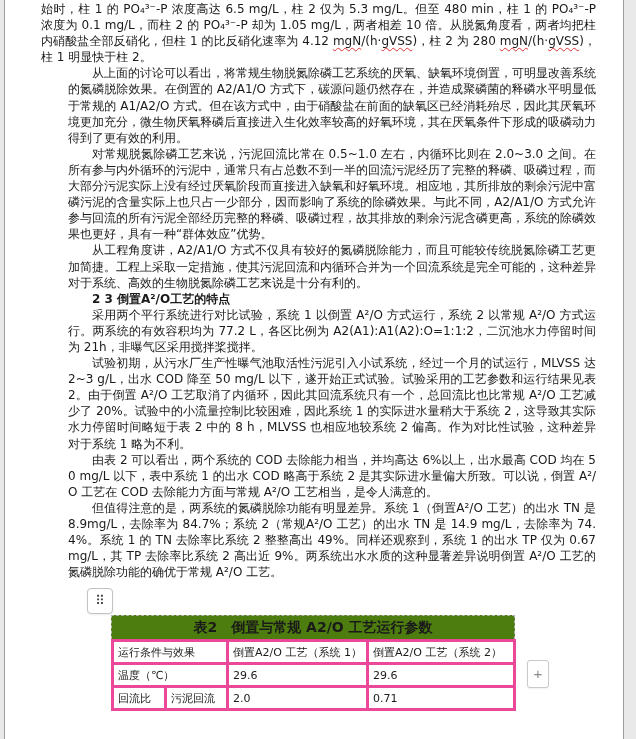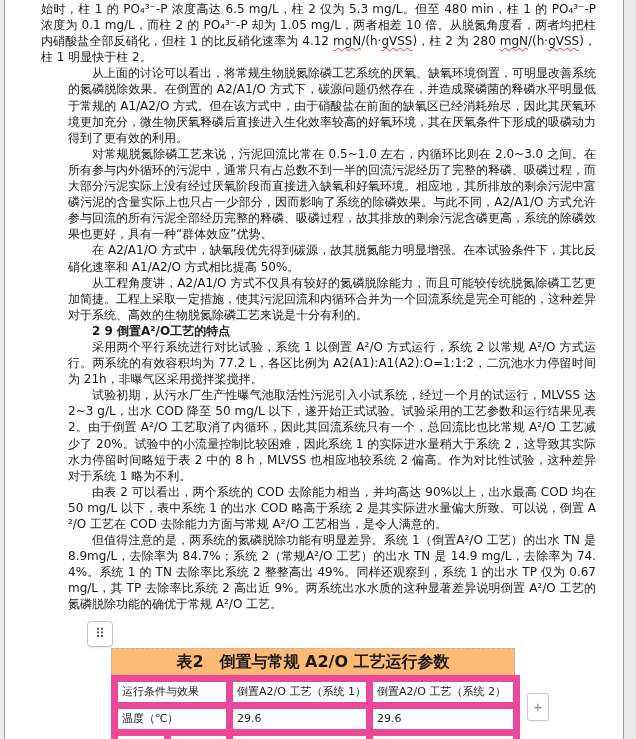--- a/index.html
+++ b/index.html
@@ -42,30 +42,30 @@
     width:26px;height:26px;box-sizing:border-box;
     background:#fff;border:1px solid #c3c3c3;border-radius:4px;
     box-shadow:0 1px 2px rgba(0,0,0,0.08);
     padding:0;cursor:grab;
     color:#444;font-size:13px;line-height:24px;text-align:center;
   }
   .tbl-wrap{margin-left:70px;width:404px;}
   .tbl-caption{
     box-sizing:border-box;width:404px;
     border:1px dashed #b3b3ab;border-bottom:none;
-    text-align:center;font-weight:bold;font-size:16px;
+    text-align:center;font-weight:bold;font-size:14px;
     padding:3px 0 2px 0;
-    background:#fdba74;
+    background:#4d7c0f;
   }
   table.grid{
     border-collapse:collapse;table-layout:fixed;width:404px;
     font-size:11px;color:#1a1a1a;
   }
   table.grid td{
-    border:7px solid #ec4899;
+    border:3px solid #ec4899;
     padding:1px 4px;
     height:18px;
     vertical-align:middle;
     overflow:hidden;white-space:nowrap;margin-top:27px;
   }
   .addrow{
     position:absolute;left:486px;top:72px;
     width:22px;height:28px;box-sizing:border-box;
     background:#fff;border:1px solid #c9c9c9;border-radius:3px;
     color:#8a8a8a;font-size:15px;line-height:24px;text-align:center;
@@ -76,26 +76,25 @@
 </head>
 <body>
 
 <div class="page">
   <div class="content">
 
     <div>
         <p class="para"><span>始时，柱 1 的 PO₄³⁻-P 浓度高达 6.5 mg/L，柱 2 仅为 5.3 mg/L。但至 480 min，柱 1 的 PO₄³⁻-P 浓度为 0.1 mg/L，而柱 2 的 PO₄³⁻-P 却为 1.05 mg/L，两者相差 10 倍。从脱氮角度看，两者均把柱内硝酸盐全部反硝化，但柱 1 的比反硝化速率为 4.12 </span><span class="squiggle">mgN</span><span>/(h·</span><span class="squiggle">gVSS</span><span>)，柱 2 为 280 </span><span class="squiggle">mgN</span><span>/(h·</span><span class="squiggle">gVSS</span><span>)，柱 1 明显快于柱 2。</span></p>
         <p class="para indent"><span>从上面的讨论可以看出，将常规生物脱氮除磷工艺系统的厌氧、缺氧环境倒置，可明显改善系统的氮磷脱除效果。在倒置的 A2/A1/O 方式下，碳源问题仍然存在，并造成聚磷菌的释磷水平明显低于常规的 A1/A2/O 方式。但在该方式中，由于硝酸盐在前面的缺氧区已经消耗殆尽，因此其厌氧环境更加充分，微生物厌氧释磷后直接进入生化效率较高的好氧环境，其在厌氧条件下形成的吸磷动力得到了更有效的利用。</span></p>
         <p class="para indent"><span>对常规脱氮除磷工艺来说，污泥回流比常在 0.5~1.0 左右，内循环比则在 2.0~3.0 之间。在所有参与内外循环的污泥中，通常只有占总数不到一半的回流污泥经历了完整的释磷、吸磷过程，而大部分污泥实际上没有经过厌氧阶段而直接进入缺氧和好氧环境。相应地，其所排放的剩余污泥中富磷污泥的含量实际上也只占一少部分，因而影响了系统的除磷效果。与此不同，A2/A1/O 方式允许参与回流的所有污泥全部经历完整的释磷、吸磷过程，故其排放的剩余污泥含磷更高，系统的除磷效果也更好，具有一种“群体效应”优势。</span></p>
-        <p class="para indent"><span>在 A2/A1/O 方式中，缺氧段优先得到碳源，故其脱氮能力明显增强。在本试验条件下，其比反硝化速率和 A1/A2/O 方式相比提高 50%。</span></p>
         <p class="para indent"><span>从工程角度讲，A2/A1/O 方式不仅具有较好的氮磷脱除能力，而且可能较传统脱氮除磷工艺更加简捷。工程上采取一定措施，使其污泥回流和内循环合并为一个回流系统是完全可能的，这种差异对于系统、高效的生物脱氮除磷工艺来说是十分有利的。</span></p>
-        <p class="para indent bold"><span>2 9 倒置A²/O工艺的特点</span></p>
+        <p class="para indent bold"><span>2 3 倒置A²/O工艺的特点</span></p>
         <p class="para indent"><span>采用两个平行系统进行对比试验，系统 1 以倒置 A²/O 方式运行，系统 2 以常规 A²/O 方式运行。两系统的有效容积均为 77.2 L，各区比例为 A2(A1):A1(A2):O=1:1:2，二沉池水力停留时间为 21h，非曝气区采用搅拌桨搅拌。</span></p>
         <p class="para indent"><span>试验初期，从污水厂生产性曝气池取活性污泥引入小试系统，经过一个月的试运行，MLVSS 达 2~3 g/L，出水 COD 降至 50 mg/L 以下，遂开始正式试验。试验采用的工艺参数和运行结果见表 2。由于倒置 A²/O 工艺取消了内循环，因此其回流系统只有一个，总回流比也比常规 A²/O 工艺减少了 20%。试验中的小流量控制比较困难，因此系统 1 的实际进水量稍大于系统 2，这导致其实际水力停留时间略短于表 2 中的 8 h，MLVSS 也相应地较系统 2 偏高。作为对比性试验，这种差异对于系统 1 略为不利。</span></p>
-        <p class="para indent"><span>由表 2 可以看出，两个系统的 COD 去除能力相当，并均高达 90%以上，出水最高 COD 均在 50 mg/L 以下，表中系统 1 的出水 COD 略高于系统 2 是其实际进水量偏大所致。可以说，倒置 A²/O 工艺在 COD 去除能力方面与常规 A²/O 工艺相当，是令人满意的。</span></p>
+        <p class="para indent"><span>由表 2 可以看出，两个系统的 COD 去除能力相当，并均高达 6%以上，出水最高 COD 均在 50 mg/L 以下，表中系统 1 的出水 COD 略高于系统 2 是其实际进水量偏大所致。可以说，倒置 A²/O 工艺在 COD 去除能力方面与常规 A²/O 工艺相当，是令人满意的。</span></p>
         <p class="para indent"><span>但值得注意的是，两系统的氮磷脱除功能有明显差异。系统 1（倒置A²/O 工艺）的出水 TN 是 8.9mg/L，去除率为 84.7%；系统 2（常规A²/O 工艺）的出水 TN 是 14.9 mg/L，去除率为 74.4%。系统 1 的 TN 去除率比系统 2 整整高出 49%。同样还观察到，系统 1 的出水 TP 仅为 0.67 mg/L，其 TP 去除率比系统 2 高出近 9%。两系统出水水质的这种显著差异说明倒置 A²/O 工艺的氮磷脱除功能的确优于常规 A²/O 工艺。</span></p>
       </div>
 
     <div class="table-zone">
 
       <button class="handle">
         <span>⠿</span>
       </button>
 
       <div class="tbl-wrap">

